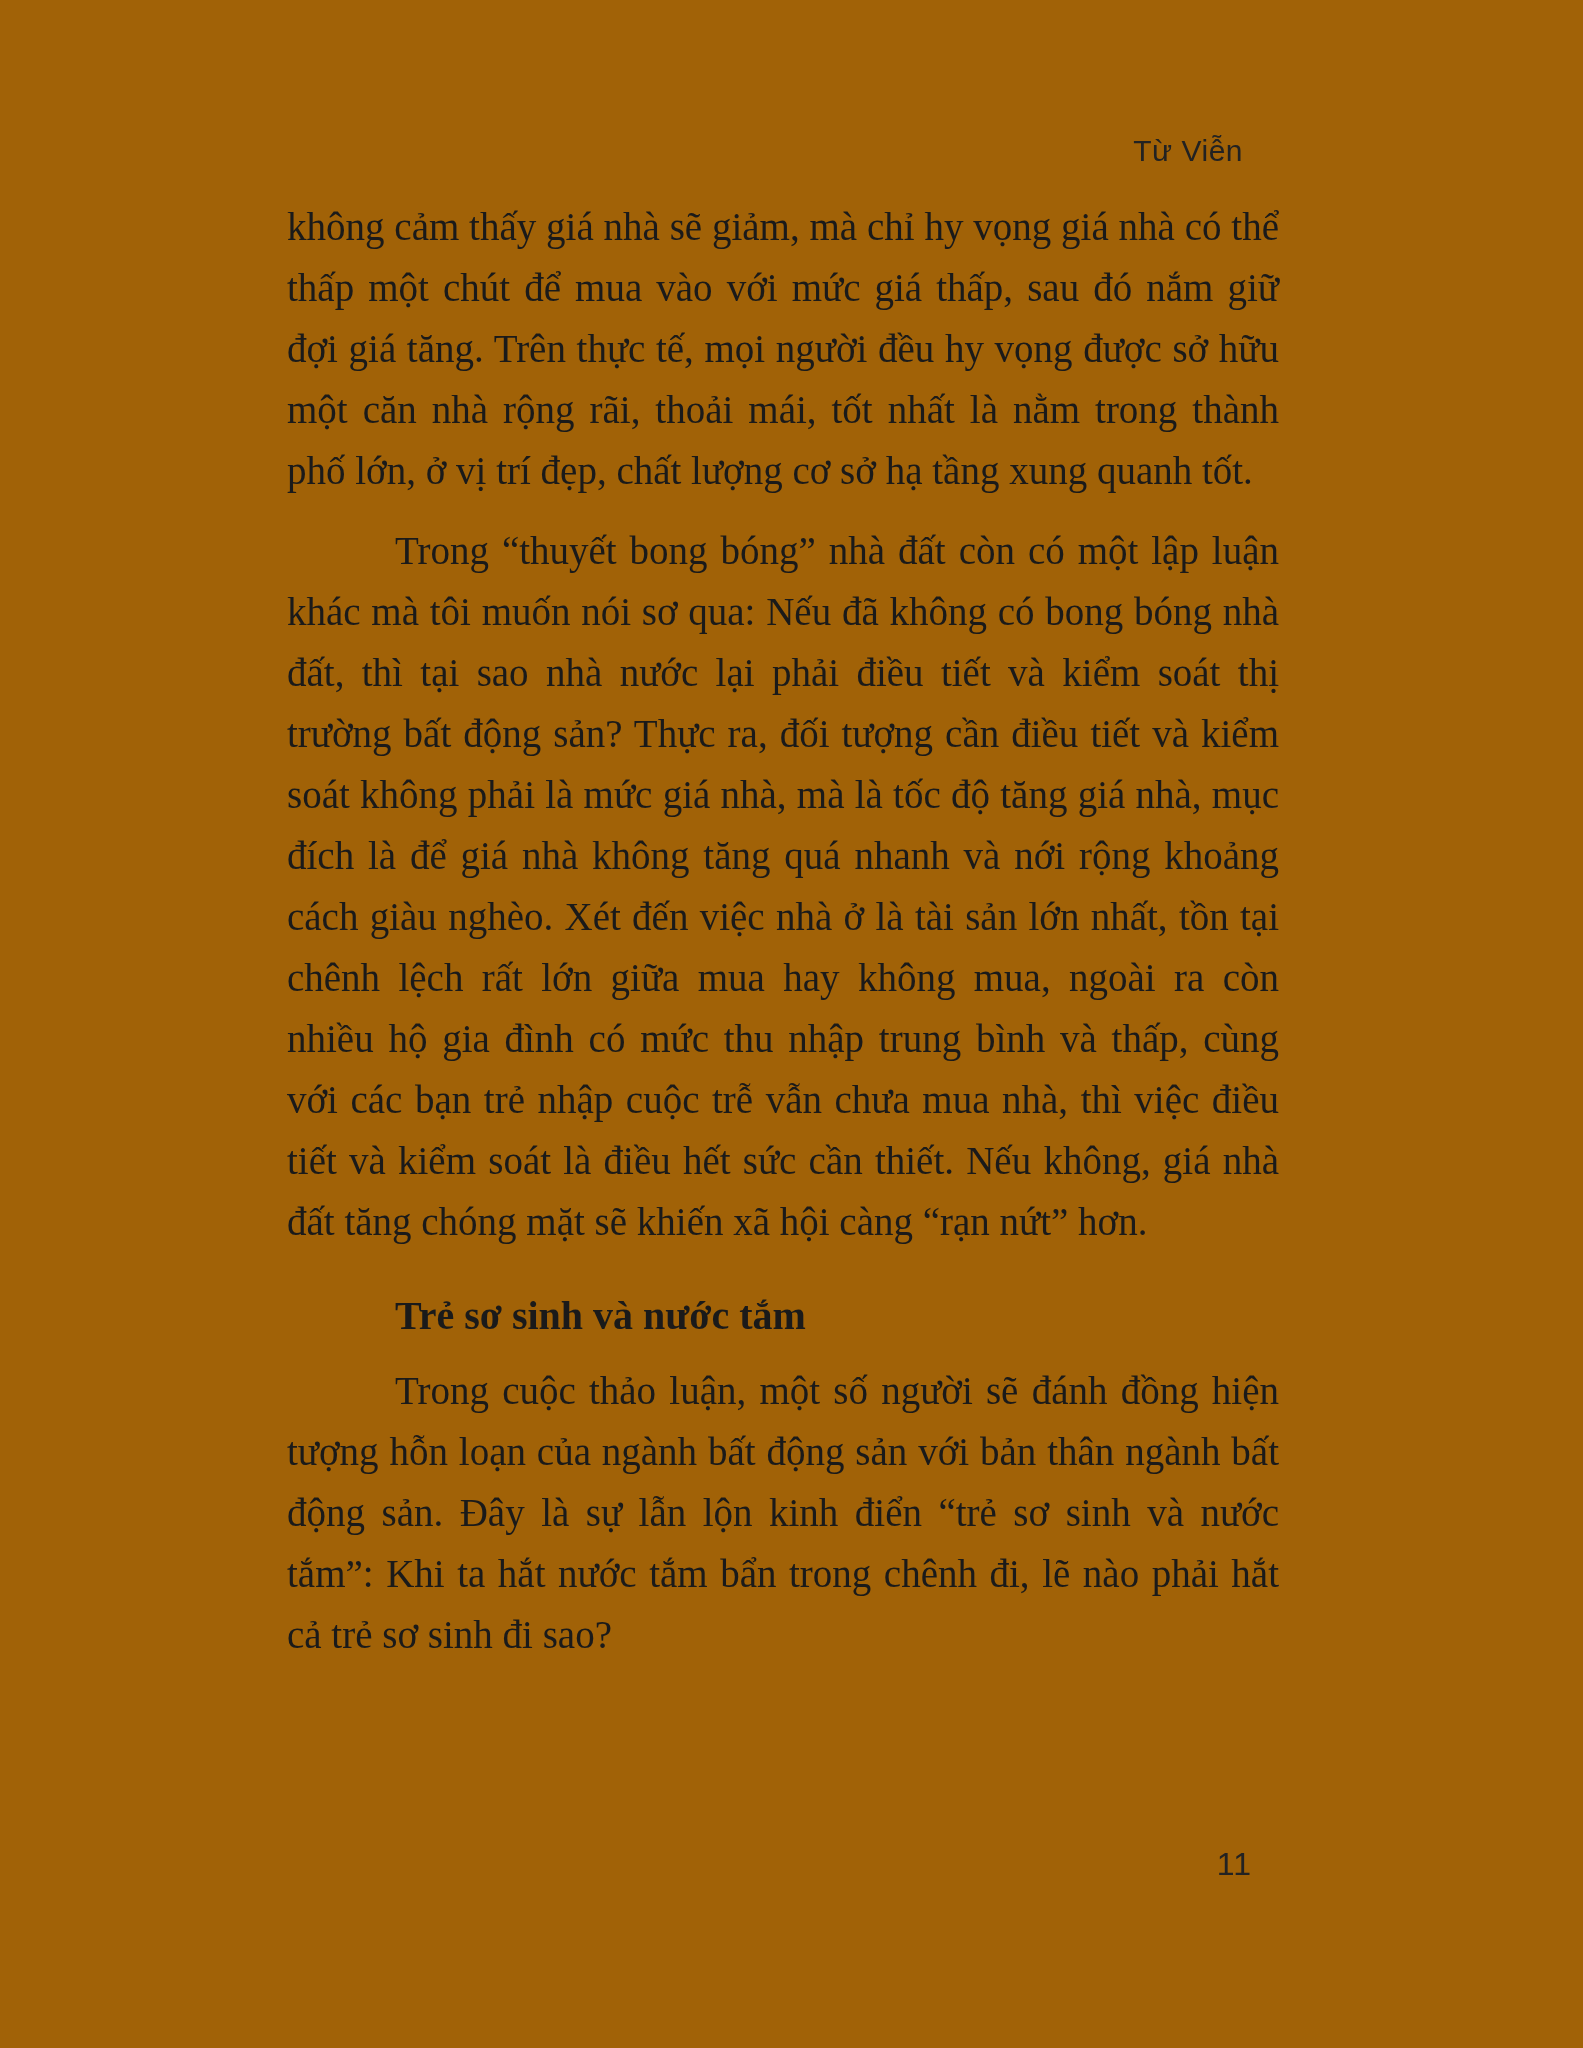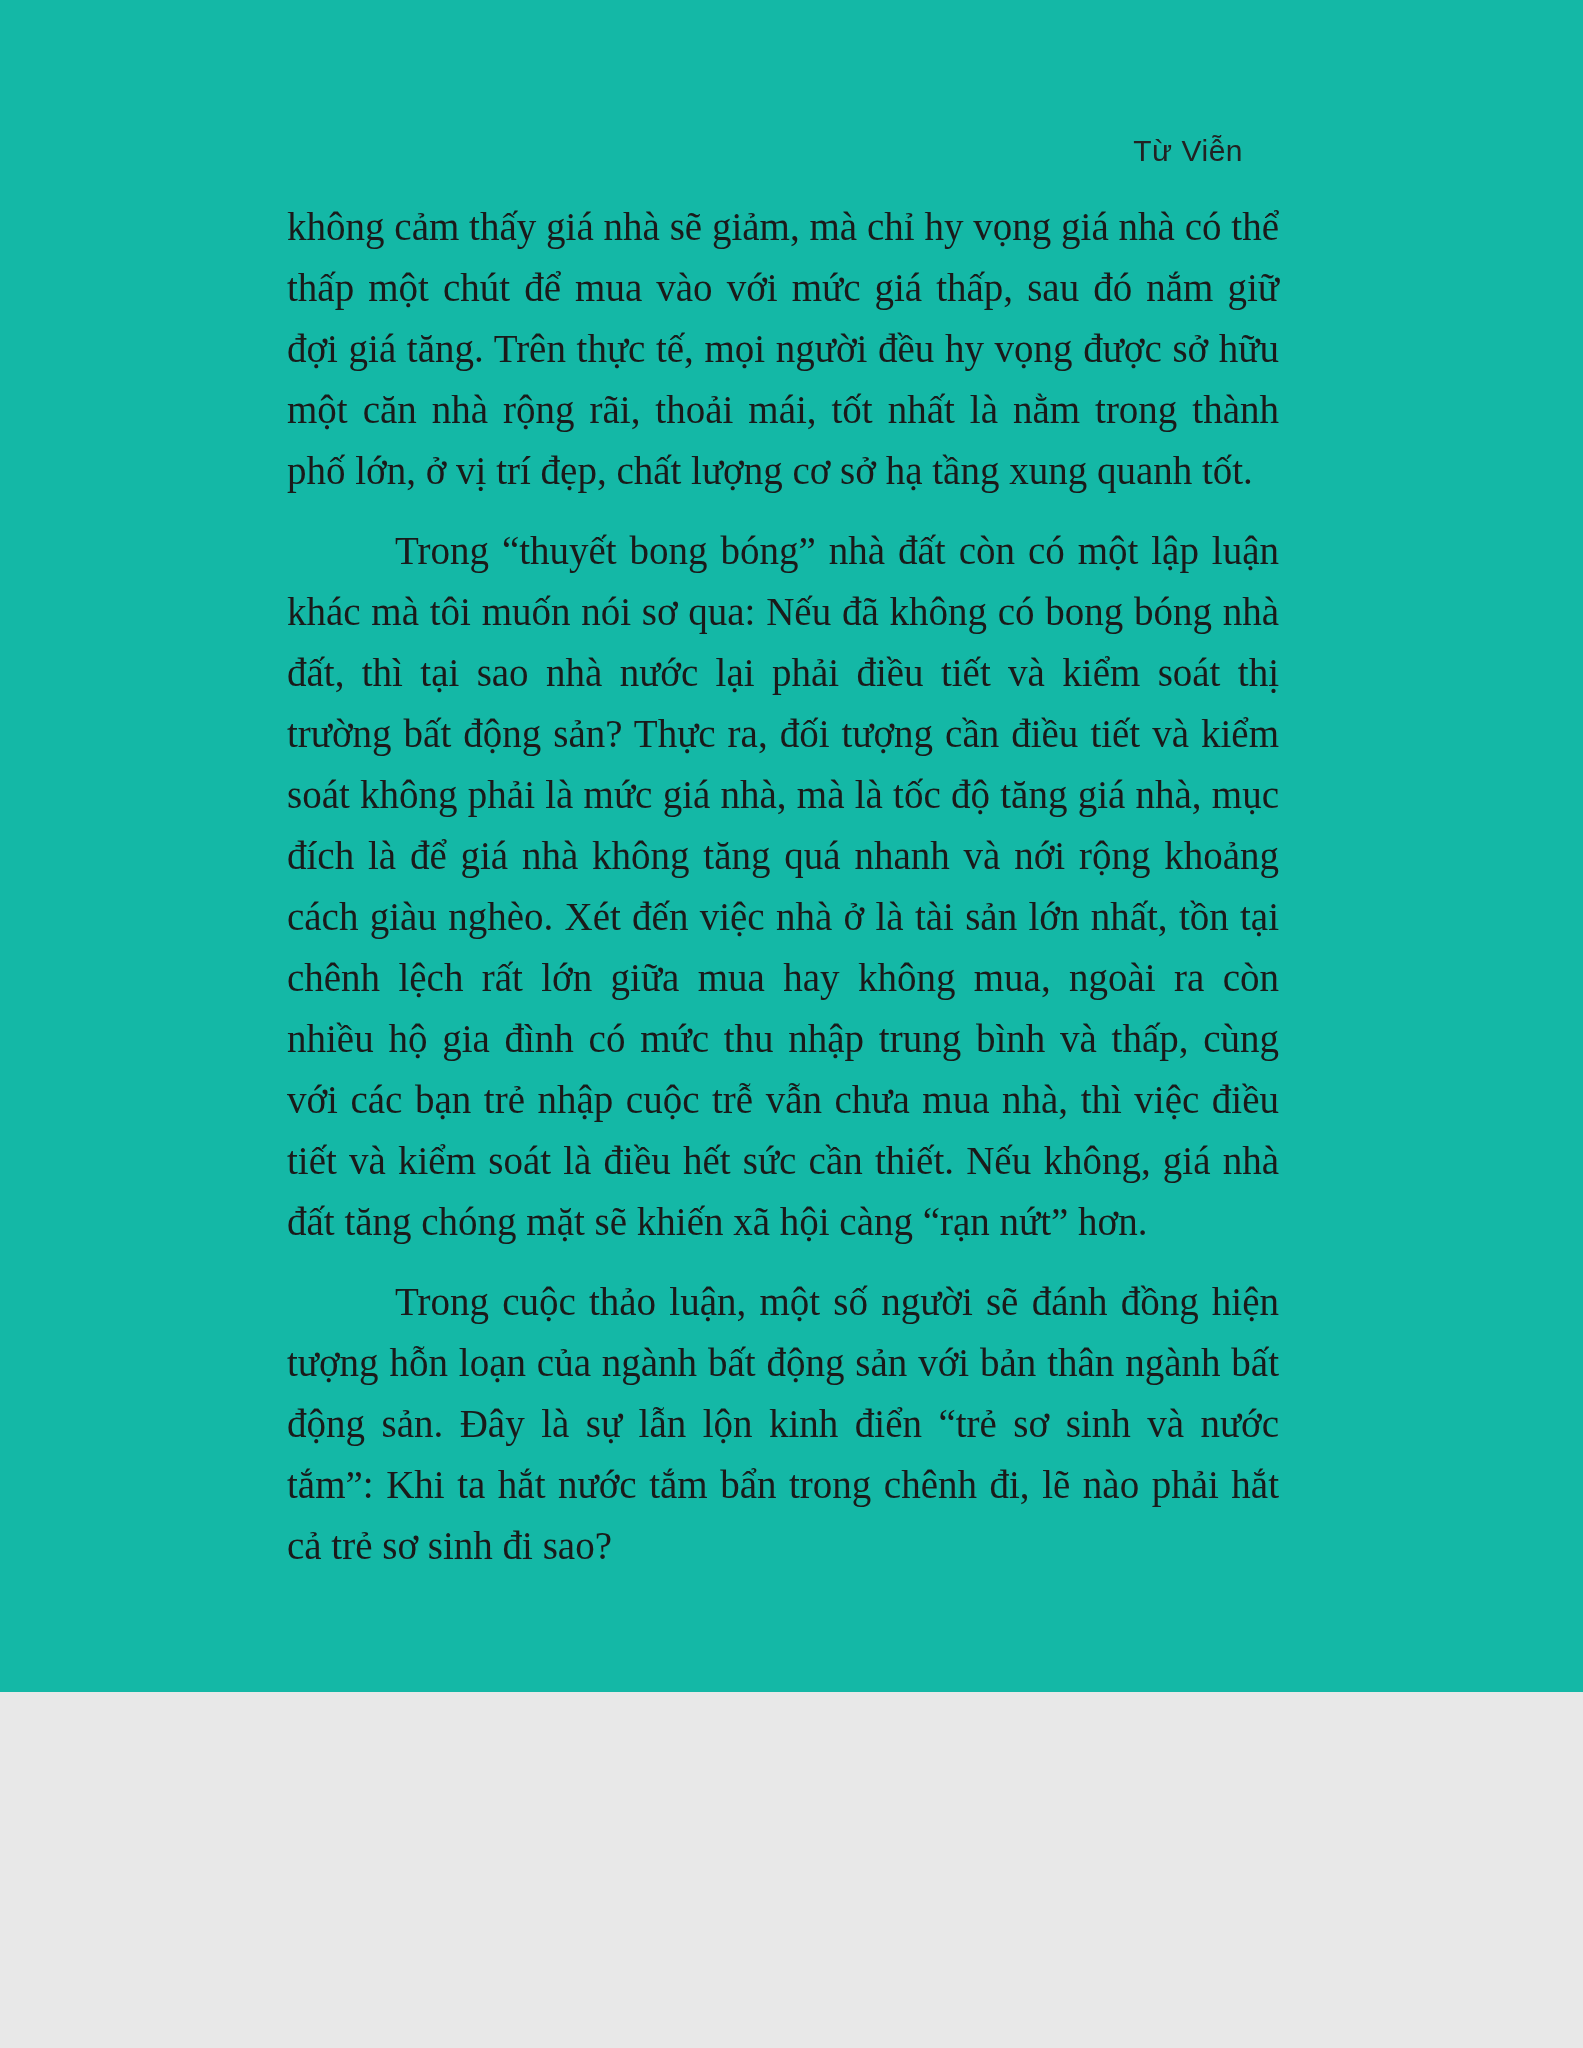--- a/index.html
+++ b/index.html
@@ -3,23 +3,23 @@
 <meta charset="utf-8">
 <style>
   html, body {
     margin: 0;
     padding: 0;
     background: #e8e8e8;
   }
   .page {
     position: relative;
     width: 1583px;
-    height: 1692px;
+    height: 2048px;
     margin: 0 auto;
-    background: #14b8a6;
+    background: #a16207;
     color: #1a1a1a;
     overflow: hidden;
   }
   .running-head {
     position: absolute;
     top: 134px;
     right: 340px;
     font-family: "Liberation Sans", sans-serif;
     font-size: 30px;
     font-weight: 400;
@@ -68,20 +68,21 @@
 <div class="page">
 
   <div class="running-head">Từ Viễn</div>
 
   <div class="text-block">
 
     <p>không cảm thấy giá nhà sẽ giảm, mà chỉ hy vọng giá nhà có thể thấp một chút để mua vào với mức giá thấp, sau đó nắm giữ đợi giá tăng. Trên thực tế, mọi người đều hy vọng được sở hữu một căn nhà rộng rãi, thoải mái, tốt nhất là nằm trong thành phố lớn, ở vị trí đẹp, chất lượng cơ sở hạ tầng xung quanh tốt.</p>
 
     <p class="indent">Trong “thuyết bong bóng” nhà đất còn có một lập luận khác mà tôi muốn nói sơ qua: Nếu đã không có bong bóng nhà đất, thì tại sao nhà nước lại phải điều tiết và kiểm soát thị trường bất động sản? Thực ra, đối tượng cần điều tiết và kiểm soát không phải là mức giá nhà, mà là tốc độ tăng giá nhà, mục đích là để giá nhà không tăng quá nhanh và nới rộng khoảng cách giàu nghèo. Xét đến việc nhà ở là tài sản lớn nhất, tồn tại chênh lệch rất lớn giữa mua hay không mua, ngoài ra còn nhiều hộ gia đình có mức thu nhập trung bình và thấp, cùng với các bạn trẻ nhập cuộc trễ vẫn chưa mua nhà, thì việc điều tiết và kiểm soát là điều hết sức cần thiết. Nếu không, giá nhà đất tăng chóng mặt sẽ khiến xã hội càng “rạn nứt” hơn.</p>
 
+    <h2 class="section-heading">Trẻ sơ sinh và nước tắm</h2>
 
     <p class="indent">Trong cuộc thảo luận, một số người sẽ đánh đồng hiện tượng hỗn loạn của ngành bất động sản với bản thân ngành bất động sản. Đây là sự lẫn lộn kinh điển “trẻ sơ sinh và nước tắm”: Khi ta hắt nước tắm bẩn trong chênh đi, lẽ nào phải hắt cả trẻ sơ sinh đi sao?</p>
 
   </div>
 
   <div class="page-number">11</div>
 
 </div>
 
 </body></html>

